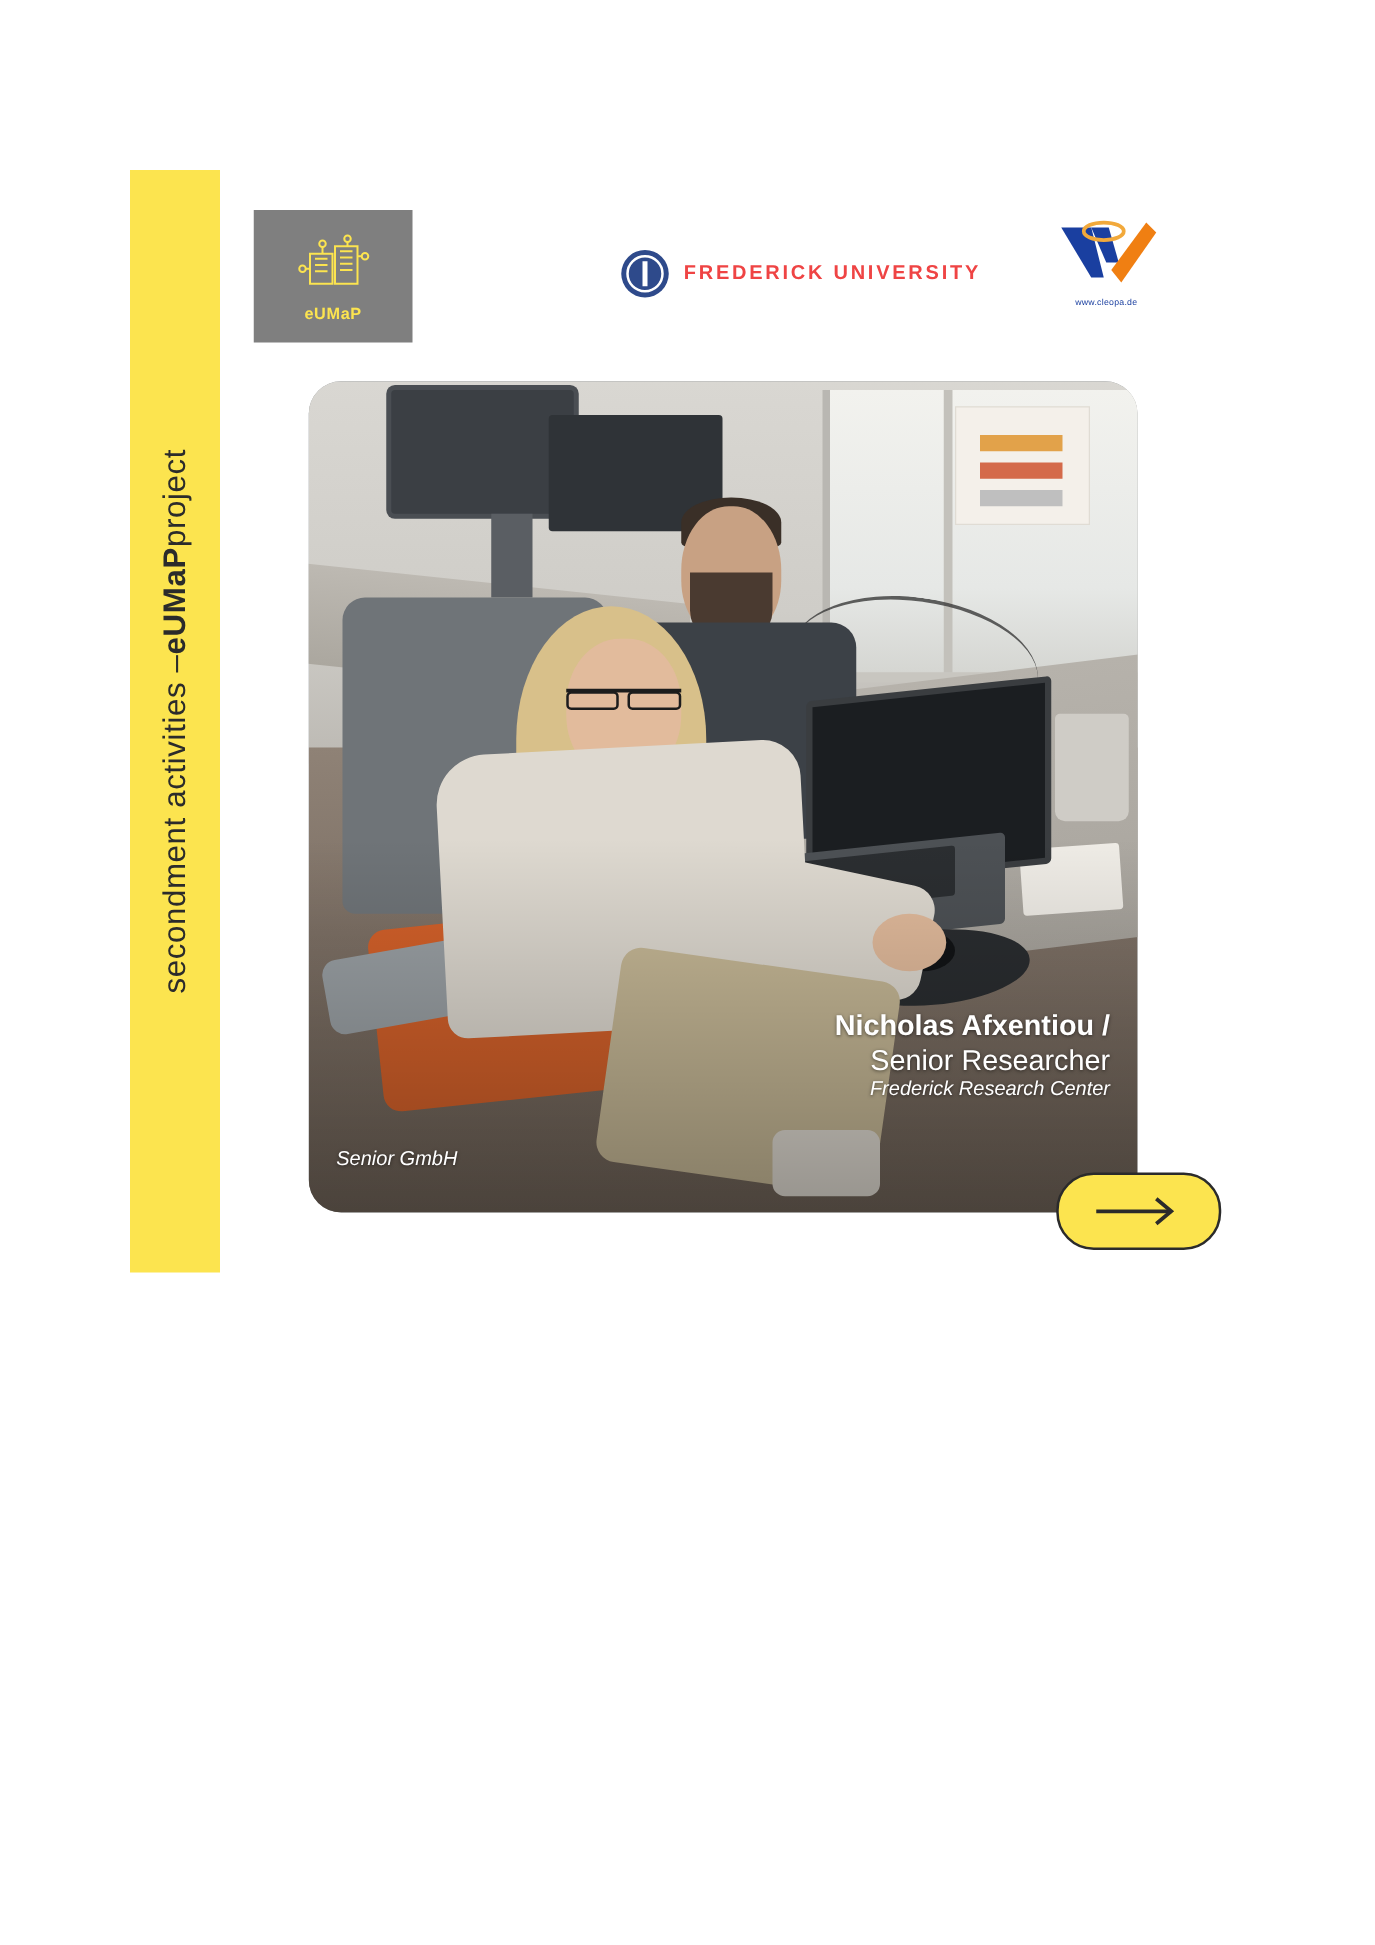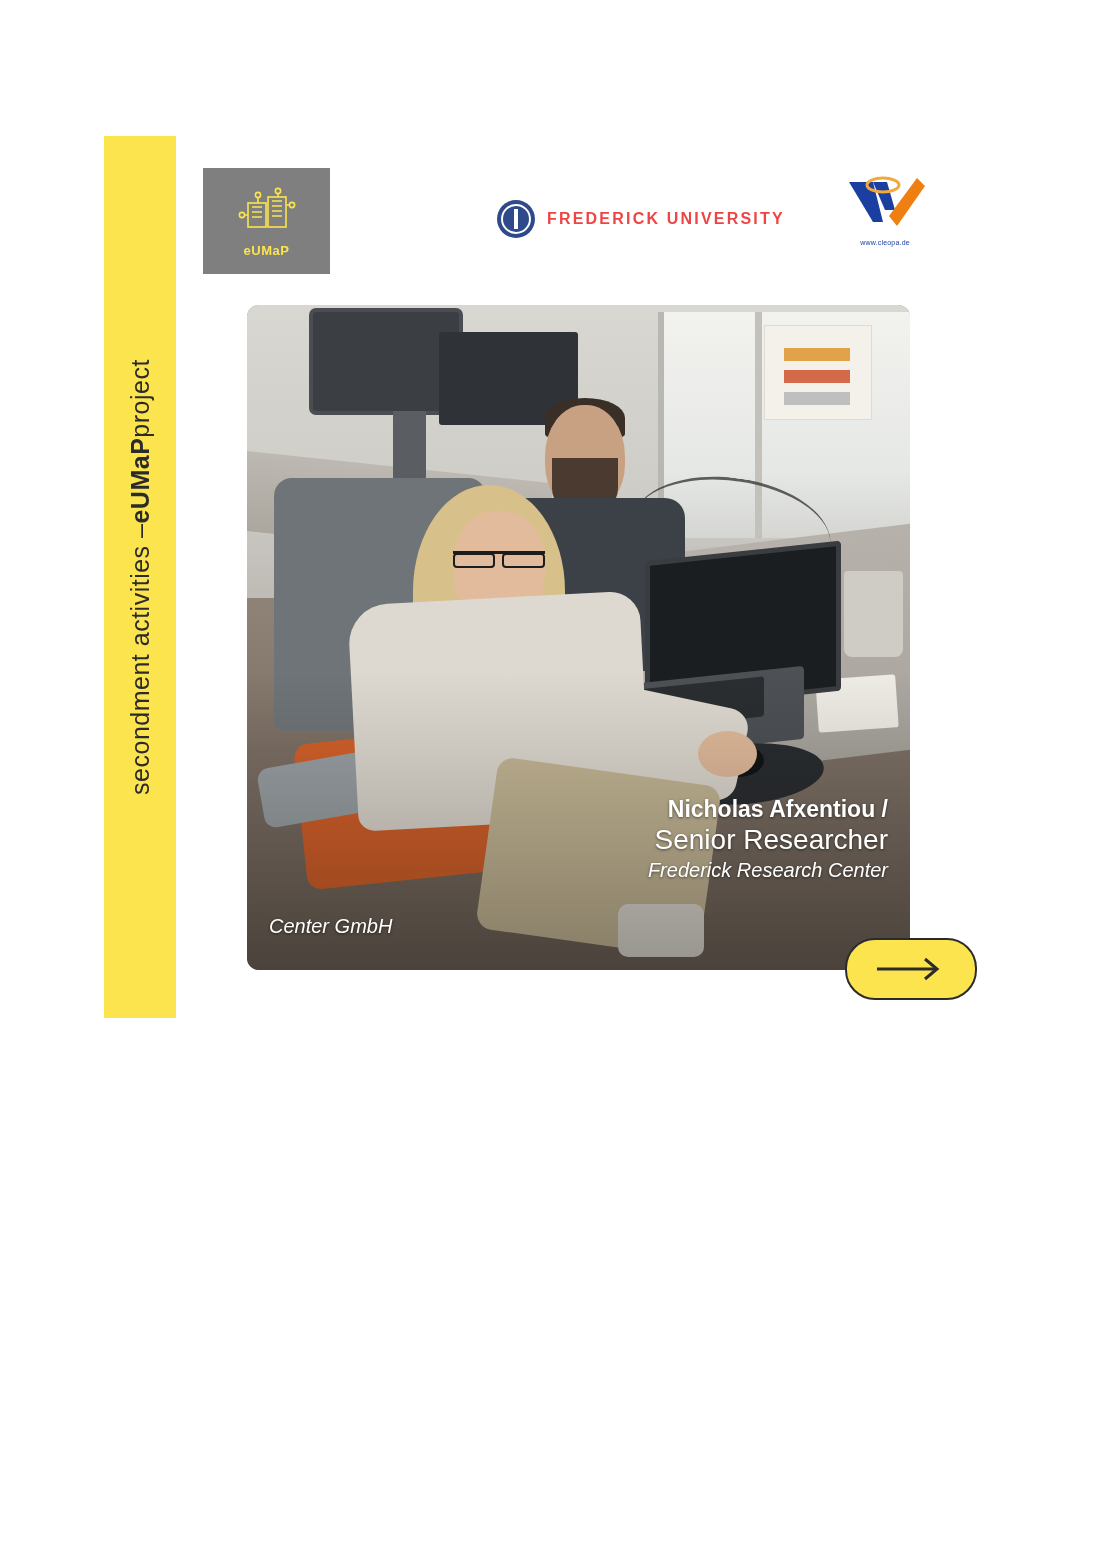--- a/index.html
+++ b/index.html
@@ -131,21 +131,21 @@
     letter-spacing: 0.2px;
   }
 
   
   .photo-card {
     position: absolute;
     left: 247px;
     top: 305px;
     width: 663px;
     height: 665px;
-    border-radius: 12px;
+    border-radius: 26px;
     overflow: hidden;
     background: #8b8f92;
   }
   
   .scene { position: absolute; inset: 0; }
   .sc-wall {
     position: absolute; left: 0; top: 0; width: 100%; height: 46%;
     background: linear-gradient(180deg,#d9d7d2 0%, #cfcdc8 60%, #bcb9b3 100%);
   }
   .sc-window {
@@ -307,25 +307,25 @@
     position: absolute;
     color: #ffffff;
     text-shadow: 0 1px 3px rgba(0,0,0,.55);
     line-height: 1.22;
   }
   .caption .c-name {
     font-size: 23px;
     font-weight: bold;
   }
   .caption .c-role {
-    font-size: 28px;
+    font-size: 23px;
     font-weight: normal;
   }
   .caption .c-org {
-    font-size: 20px;
+    font-size: 16px;
     font-style: italic;
   }
   .caption-right {
     right: 22px;
     bottom: 88px;
     text-align: right;
   }
   .caption-left {
     left: 22px;
     bottom: 32px;
@@ -433,21 +433,21 @@
     <div class="card-shade"></div>
   </div>
 
   <div class="caption caption-right">
     <div class="c-name">Nicholas Afxentiou /</div>
     <div class="c-role">Senior Researcher</div>
     <div class="c-org">Frederick Research Center</div>
   </div>
 
   <div class="caption caption-left">
-    <div class="c-org">Center GmbH</div>
+    <div class="c-org">Senior GmbH</div>
   </div>
 </div>
 
 <div class="arrow-btn">
   <span>
     <svg viewBox="0 0 72 26" width="72" height="26" aria-hidden="true">
       <line x1="2" y1="13" x2="62" y2="13" stroke="#2b2b2b" stroke-width="3"></line>
       <polyline points="50,3 62,13 50,23" fill="none" stroke="#2b2b2b" stroke-width="3"></polyline>
     </svg>
   </span>

